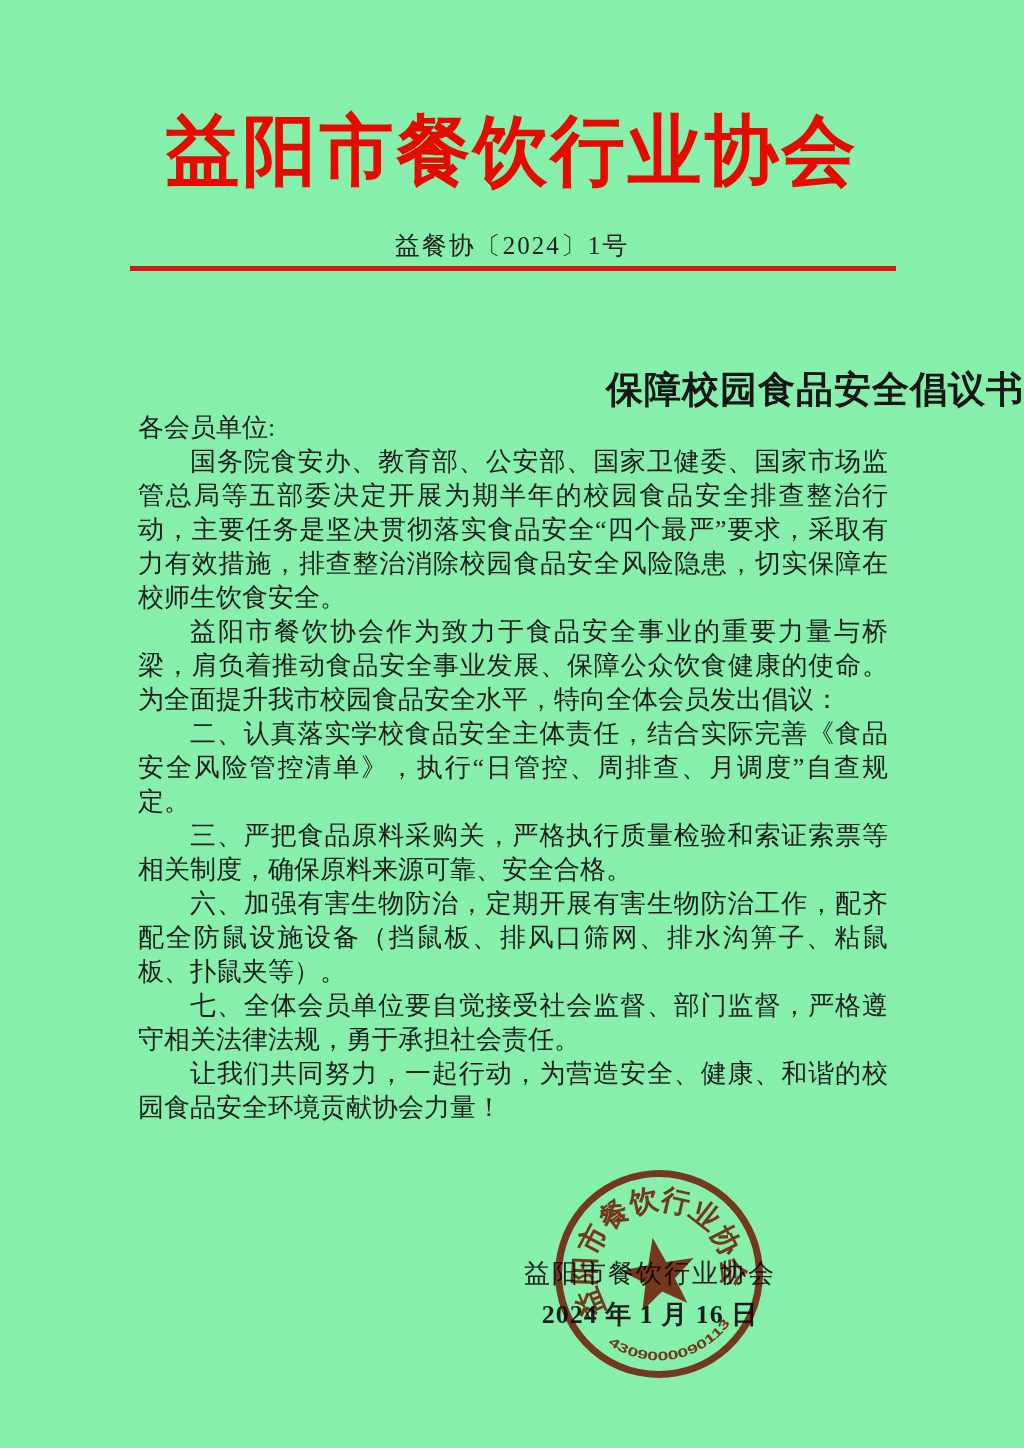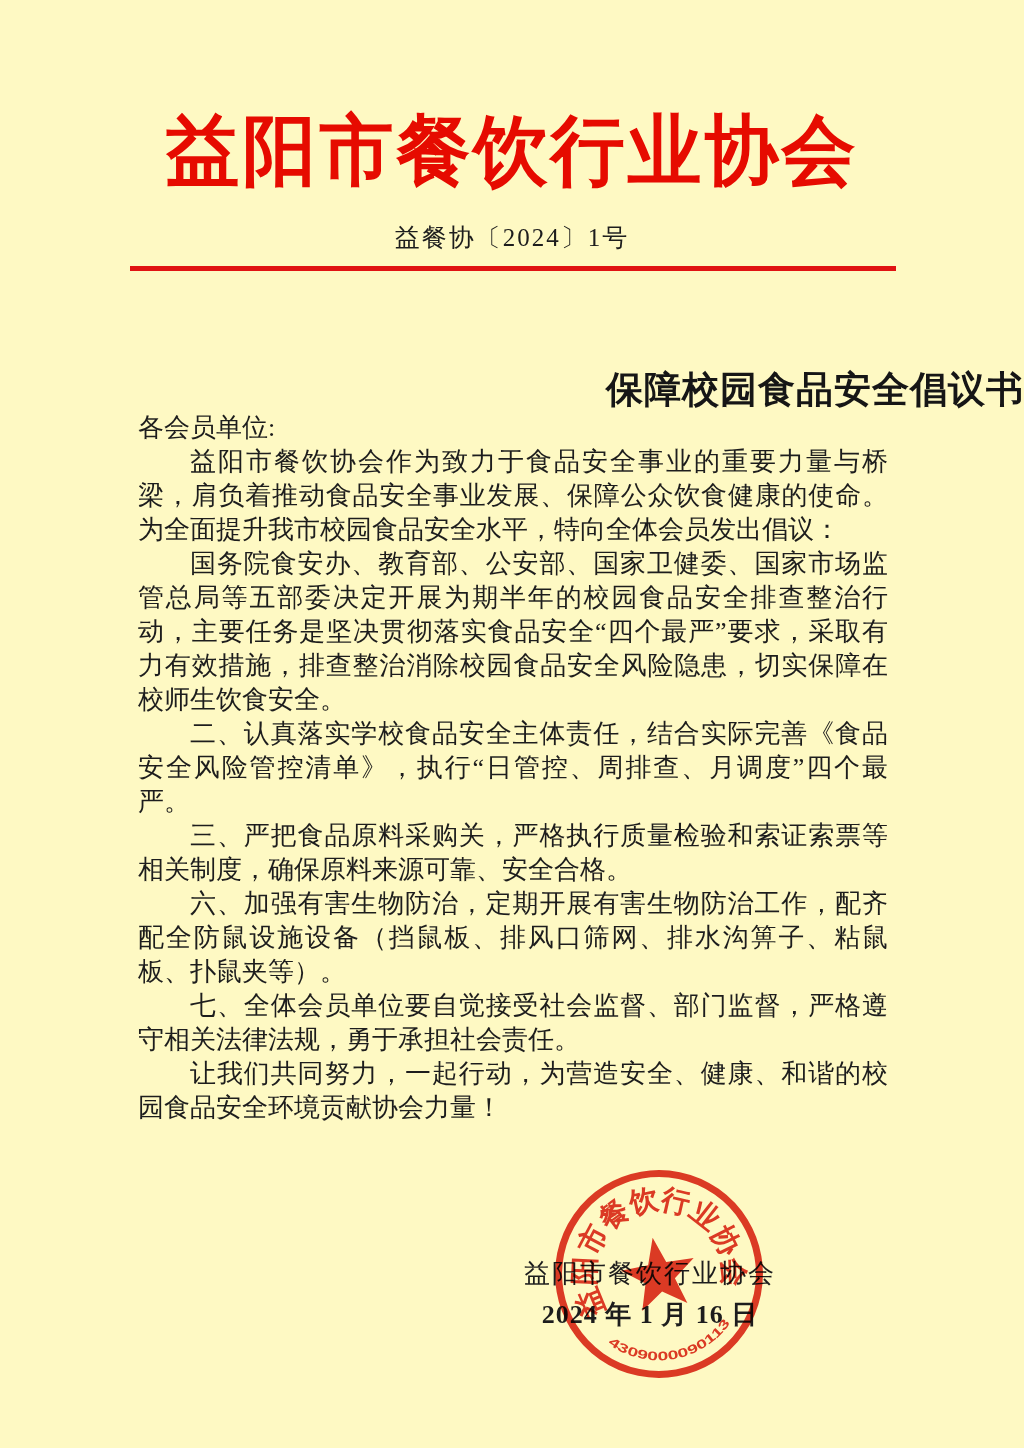--- a/index.html
+++ b/index.html
@@ -1,27 +1,27 @@
 <!DOCTYPE html>
 <html style="--brand-red: #e60b00; --rule-red: #e01312; --seal-red: #d92a1c; --ink: #1d1d1d;"><head>
 <meta charset="utf-8">
 <style>
   html,body { margin:0; padding:0; background:#ffffff; }
   .page {
-    position:relative; width:1024px; height:1448px; background:#fef9c3;
+    position:relative; width:1024px; height:1448px; background:#86efac;
     font-family:"Liberation Serif","DejaVu Serif",serif; overflow:hidden;
   }
   .org-name {
     position:absolute; top:102px; left:0; width:100%;
     text-align:center; font-size:74px; font-weight:900;
     color:var(--brand-red); letter-spacing:3px; white-space:nowrap;
     transform:scaleY(1.04);
   }
   .doc-number {
-    position:absolute; top:221px; left:0; width:100%;
+    position:absolute; top:229px; left:0; width:100%;
     text-align:center; font-size:25px; color:var(--ink); letter-spacing:2px;
   }
   .red-rule {
     position:absolute; top:266px; left:130px; width:766px; height:5px;
     background:var(--rule-red);
   }
   .doc-title {
     position:absolute; top:333px; left:0; width:100%;
     text-align:right; font-size:37px; font-weight:bold; color:#161616;
     letter-spacing:1px;
@@ -60,23 +60,23 @@
   <div class="org-name">益阳市餐饮行业协会</div>
 
   <div class="doc-number">益餐协〔2024〕1号</div>
 
   <div class="red-rule"></div>
 
   <div class="doc-title">保障校园食品安全倡议书</div>
 
   <div class="body-block">
     <p class="salutation">各会员单位:</p>
+    <p class="para">国务院食安办、教育部、公安部、国家卫健委、国家市场监管总局等五部委决定开展为期半年的校园食品安全排查整治行动，主要任务是坚决贯彻落实食品安全“四个最严”要求，采取有力有效措施，排查整治消除校园食品安全风险隐患，切实保障在校师生饮食安全。</p>
     <p class="para">益阳市餐饮协会作为致力于食品安全事业的重要力量与桥梁，肩负着推动食品安全事业发展、保障公众饮食健康的使命。为全面提升我市校园食品安全水平，特向全体会员发出倡议：</p>
-    <p class="para">国务院食安办、教育部、公安部、国家卫健委、国家市场监管总局等五部委决定开展为期半年的校园食品安全排查整治行动，主要任务是坚决贯彻落实食品安全“四个最严”要求，采取有力有效措施，排查整治消除校园食品安全风险隐患，切实保障在校师生饮食安全。</p>
-    <p class="para">二、认真落实学校食品安全主体责任，结合实际完善《食品安全风险管控清单》，执行“日管控、周排查、月调度”四个最严。</p>
+    <p class="para">二、认真落实学校食品安全主体责任，结合实际完善《食品安全风险管控清单》，执行“日管控、周排查、月调度”自查规定。</p>
     <p class="para">三、严把食品原料采购关，严格执行质量检验和索证索票等相关制度，确保原料来源可靠、安全合格。</p>
     <p class="para">六、加强有害生物防治，定期开展有害生物防治工作，配齐配全防鼠设施设备（挡鼠板、排风口筛网、排水沟箅子、粘鼠板、扑鼠夹等）。</p>
     <p class="para">七、全体会员单位要自觉接受社会监督、部门监督，严格遵守相关法律法规，勇于承担社会责任。</p>
     <p class="para">让我们共同努力，一起行动，为营造安全、健康、和谐的校园食品安全环境贡献协会力量！</p>
   </div>
 
   <div class="closing">
     <div class="signer">益阳市餐饮行业协会</div>
     <div class="date">2024 年 1 月 16 日</div>
   </div>

